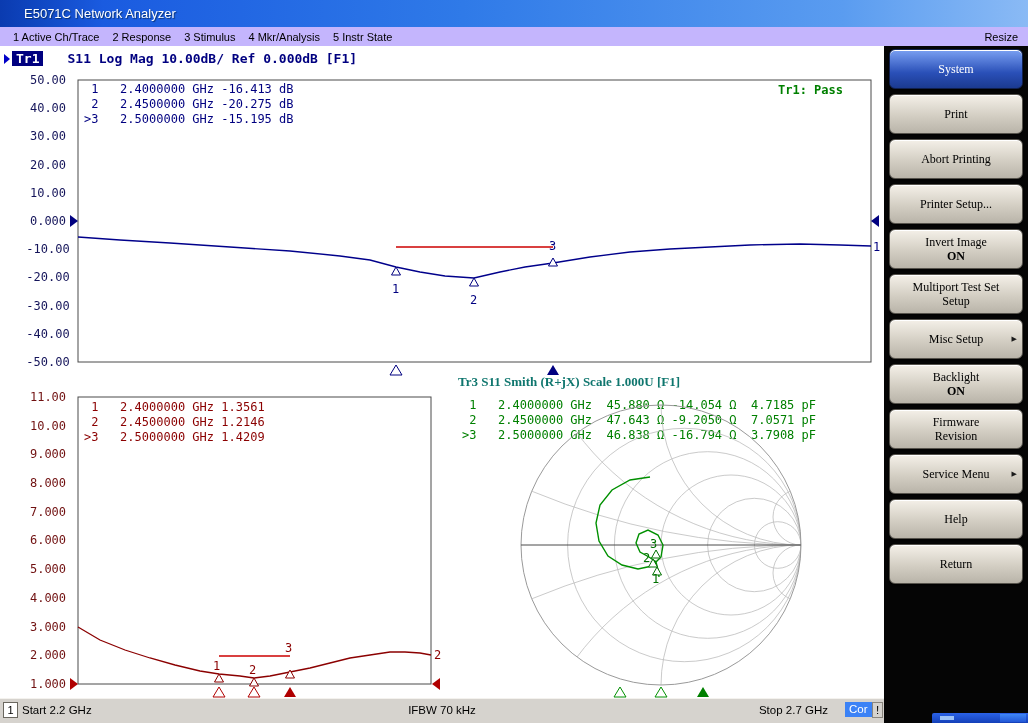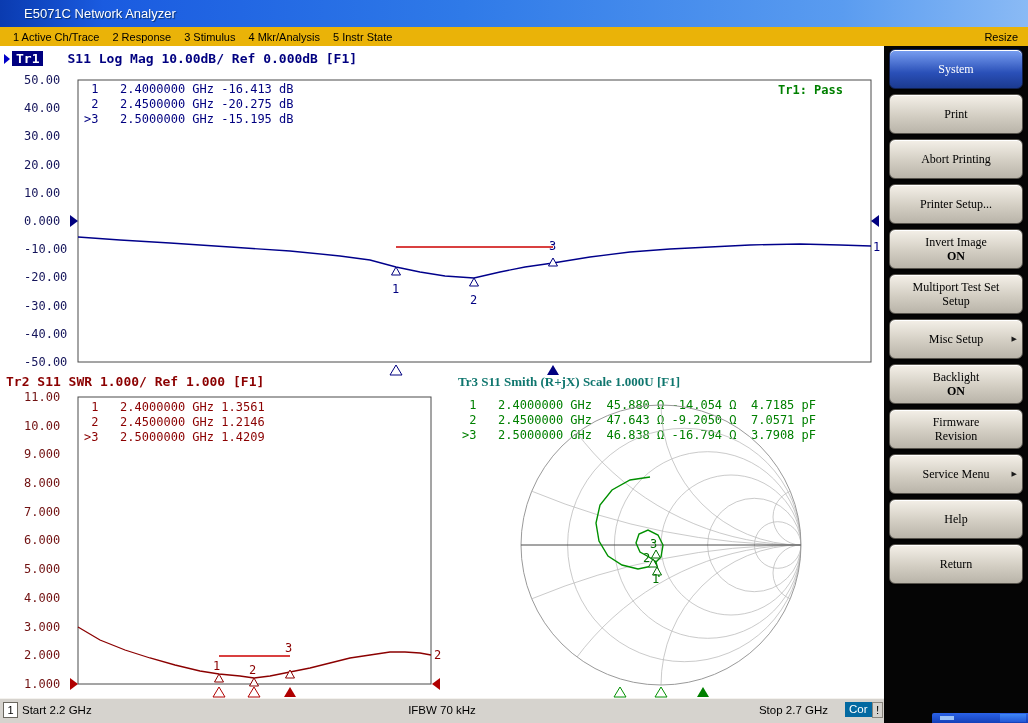--- a/index.html
+++ b/index.html
@@ -4,21 +4,21 @@
 <style>
   html,body{margin:0;padding:0;background:#777;}
   .screen{position:relative;width:1028px;height:723px;background:#000;overflow:hidden;
           font-family:"Liberation Sans",sans-serif;-webkit-font-smoothing:antialiased;}
   
   .titlebar{position:absolute;left:0;top:0;width:1028px;height:27px;
     background:linear-gradient(90deg,#0a3bb0 0%,#1a5be0 10%,#2f7ae8 45%,#5a9cf0 82%,#8abaf5 100%);}
   .titlebar .title{color:#fff;font-weight:normal;font-size:13px;line-height:27px;padding-left:24px;
     text-shadow:1px 1px 1px #09306e;}
   
-  .menubar{position:absolute;left:0;top:27px;width:1028px;height:19px;background:#eab308;
+  .menubar{position:absolute;left:0;top:27px;width:1028px;height:19px;background:#c4b5fd;
     border-bottom:1px solid #a8a49c;display:flex;align-items:center;font-size:11px;color:#000;}
   .menubar .menu-item{margin-left:13px;cursor:default;white-space:nowrap;}
   .menubar .resize{margin-left:auto;margin-right:10px;}
   
   .main{position:absolute;left:0;top:46px;width:884px;height:652px;background:#fff;}
   .tr1-header{position:absolute;left:4px;top:51px;display:flex;align-items:center;
     font-family:"DejaVu Sans Mono",monospace;font-size:13px;font-weight:bold;color:#000080;}
   .active-arrow{width:0;height:0;border-left:6px solid #0000c8;border-top:5px solid transparent;
     border-bottom:5px solid transparent;margin-right:2px;}
   .tr1-badge{background:#000080;color:#fff;padding:0 4px;margin-right:24px;}
@@ -28,21 +28,21 @@
     font-size:13px;font-weight:bold;color:#0f766e;text-align:right;}
   .mrows{position:absolute;font-family:"DejaVu Sans Mono",monospace;font-size:12px;
     white-space:pre;line-height:15px;}
   .tr1-markers{left:84px;top:82px;color:#000080;}
   .tr2-markers{left:84px;top:400px;color:#8b0000;}
   .tr3-markers{left:462px;top:398px;color:#008000;}
   .tr1-pass{position:absolute;left:778px;top:83px;font-family:"DejaVu Sans Mono",monospace;
     font-size:12px;font-weight:bold;color:#008000;}
   .ticks{position:absolute;width:48px;display:flex;flex-direction:column;justify-content:space-between;
     font-family:"DejaVu Sans Mono",monospace;font-size:12px;}
-  .ticks .tick{height:14px;line-height:14px;text-align:left;}
+  .ticks .tick{height:14px;line-height:14px;text-align:center;}
   .tr1-ticks{left:24px;top:73px;height:296px;color:#14145a;}
   .tr2-ticks{left:24px;top:390px;height:301px;color:#701010;}
   .plot-svg{position:absolute;left:0;top:0;pointer-events:none;}
   .plot-svg text{font-family:"DejaVu Sans Mono",monospace;font-size:12px;}
   
   .sidebar{position:absolute;left:884px;top:46px;width:144px;height:677px;background:#050505;
     padding-top:3px;box-sizing:border-box;}
   .softkey{width:132px;height:38px;margin:0 auto 5px auto;border-radius:6px;position:relative;
     display:flex;flex-direction:column;justify-content:center;align-items:center;
     font-size:12px;color:#000;background:linear-gradient(180deg,#f4f0e8,#d3cec3 55%,#b9b4a9);
@@ -56,21 +56,21 @@
   .skarrow{position:absolute;right:5px;top:50%;transform:translateY(-50%);font-size:7px;color:#1a1a1a;}
   
   .statusbar{position:absolute;left:0;top:698px;width:884px;height:25px;background:#d6d3ce;
     border-top:1px solid #f4f2ee;font-size:11.5px;color:#000;}
   .statusbar span{position:absolute;top:4px;line-height:14px;white-space:nowrap;}
   .chanbox{left:3px;top:3px !important;width:13px;height:14px;border:1px solid #6a675f;background:#fff;
     text-align:center;font-size:11px;}
   .start{left:22px;}
   .ifbw{left:50%;transform:translateX(-50%);}
   .stop{right:56px;}
-  .cor{left:845px;top:3px !important;background:#0369a1;color:#fff;padding:0 4px;height:15px;}
+  .cor{left:845px;top:3px !important;background:#3b82f6;color:#fff;padding:0 4px;height:15px;}
   .alert{left:872px;top:3px !important;border:1px solid #8a867e;padding:0 3px;height:14px;}
   
   .taskbar-frag{position:absolute;left:932px;top:713px;width:96px;height:10px;
     background:linear-gradient(180deg,#2a62e8,#1440b8);border-radius:2px 0 0 0;}
   .taskbar-frag .seg{position:absolute;right:2px;top:1px;width:26px;height:8px;
     background:linear-gradient(180deg,#3f86f5,#2257d6);}
   .taskbar-frag .dot{position:absolute;left:8px;top:3px;width:14px;height:4px;background:#9cc2f8;}
 </style>
 </head>
 <body>
@@ -108,21 +108,20 @@
       <div class="tick">20.00</div>
       <div class="tick">10.00</div>
       <div class="tick">0.000</div>
       <div class="tick">-10.00</div>
       <div class="tick">-20.00</div>
       <div class="tick">-30.00</div>
       <div class="tick">-40.00</div>
       <div class="tick">-50.00</div>
     </div>
 
-  <div class="tr2-header">Tr2 S11 SWR 1.000/ Ref 1.000 [F1]</div>
   <div class="mrows tr2-markers"><div class="mrow"> 1   2.4000000 GHz 1.3561</div><div class="mrow"> 2   2.4500000 GHz 1.2146</div><div class="mrow">&gt;3   2.5000000 GHz 1.4209</div></div>
   <div class="ticks tr2-ticks">
       <div class="tick">11.00</div>
       <div class="tick">10.00</div>
       <div class="tick">9.000</div>
       <div class="tick">8.000</div>
       <div class="tick">7.000</div>
       <div class="tick">6.000</div>
       <div class="tick">5.000</div>
       <div class="tick">4.000</div>

